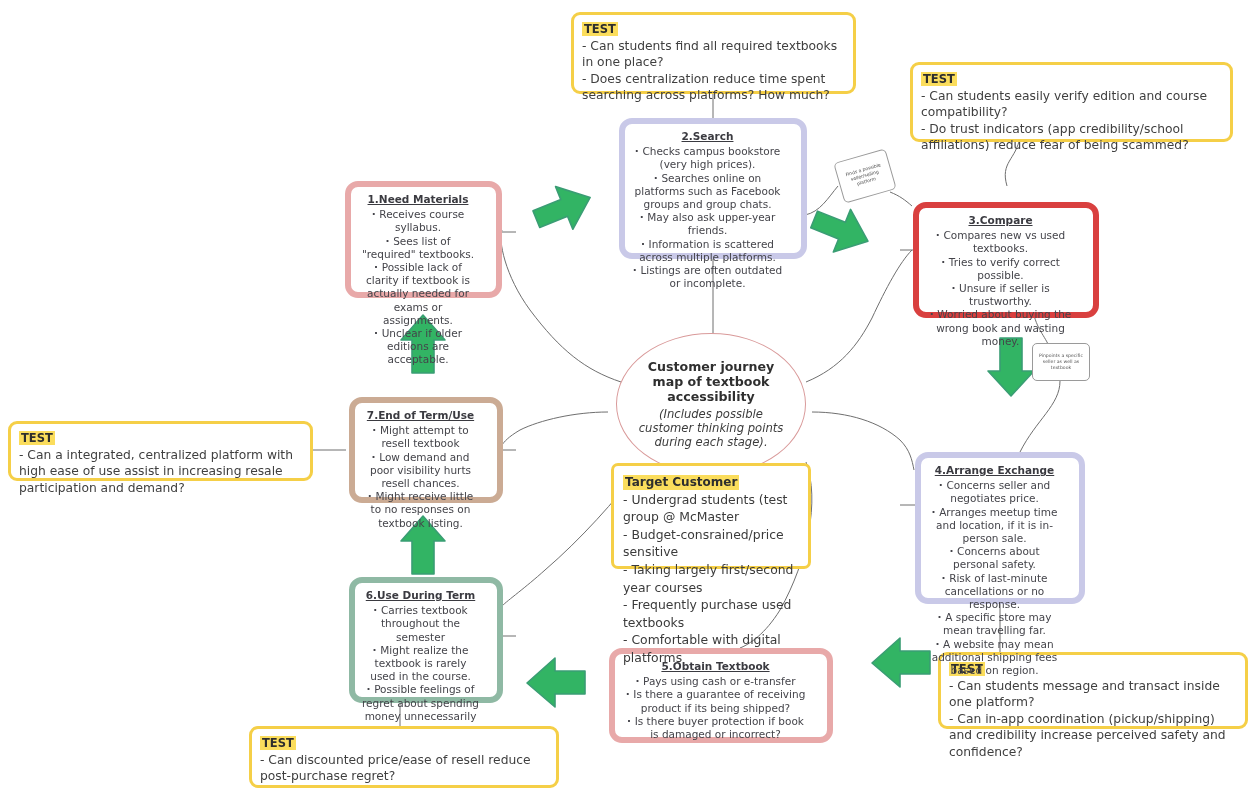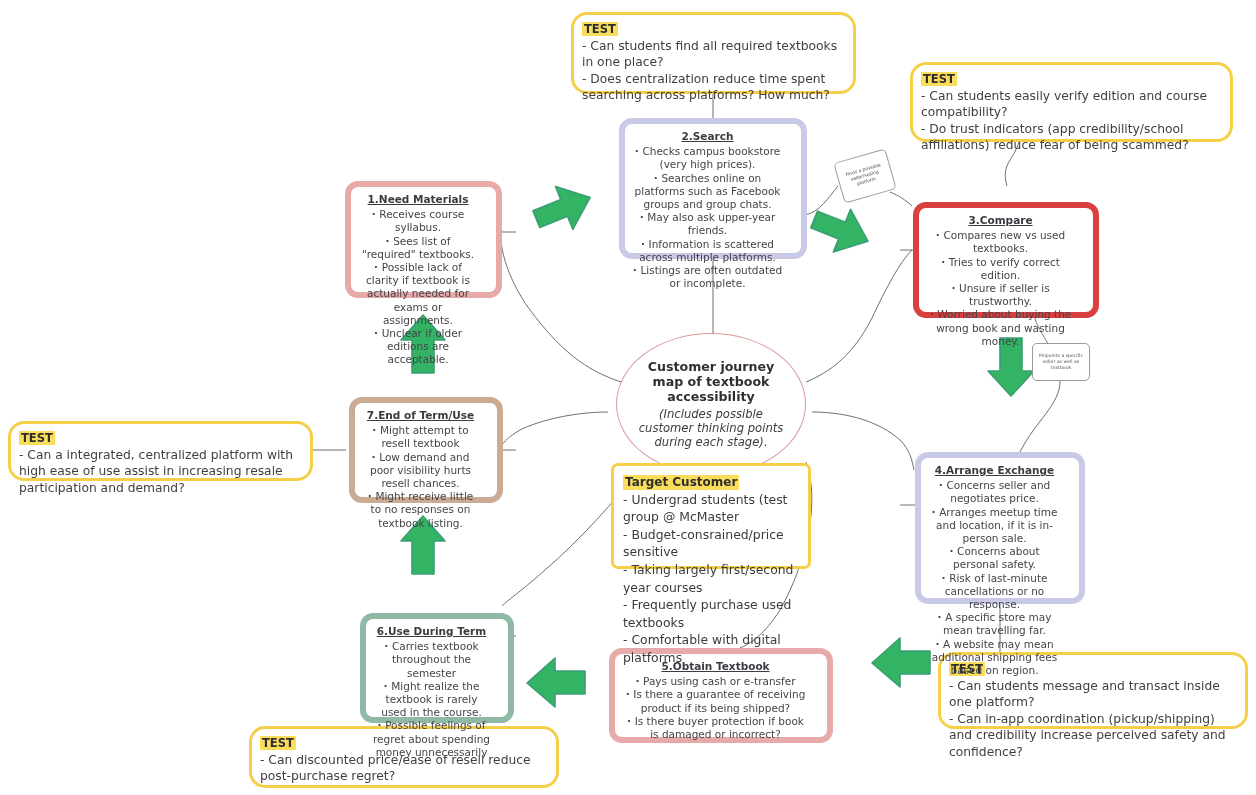--- a/index.html
+++ b/index.html
@@ -19,21 +19,21 @@
   .stage li{margin:0;padding:0;text-indent:0;}
   .stage li::before{content:"\00B7\00A0";font-weight:bold;}
 
   .stage.pink{border-color:#e8a9a9;}
   .stage.red{border-color:#d9403f;}
   .stage.blue{border-color:#c9c9e8;}
   .stage.green{border-color:#8fb9a4;}
   .stage.tan{border-color:#cbab94;}
 
   
-  .test{border:3px solid #f5cf47;border-radius:16px;background:#fff;
+  .test{border:3px solid #f5cf47;border-radius:9px;background:#fff;
         padding:6px 8px 8px 8px;font-size:12.3px;line-height:16.6px;color:#3f3f3f;}
   .test .tlabel{background:#fbdd5c;font-weight:bold;font-size:11.5px;
                 padding:0 2px;display:inline-block;line-height:14px;color:#2e2e2e;}
   .test .tline{display:block;}
 
   
   #center-circle{position:absolute;border:1px solid #d99a9a;border-radius:50%;
      background:#fff;display:flex;flex-direction:column;align-items:center;
      justify-content:center;text-align:center;padding:0 18px;box-sizing:border-box;}
   #center-circle .ct{font-weight:bold;font-size:12.6px;line-height:15px;color:#2f2f2f;}
@@ -178,21 +178,21 @@
       <li>May also ask upper-year friends.</li>
       <li>Information is scattered across multiple platforms.</li>
       <li>Listings are often outdated or incomplete.</li>
     </ul>
   </div>
 
   <div class="stage red node" id="stage-compare" style="left:913px;top:202px;width:186px;height:116px;">
     <span class="title">3.Compare</span>
     <ul>
       <li>Compares new vs used textbooks.</li>
-      <li>Tries to verify correct edition.</li>
+      <li>Tries to verify correct possible.</li>
       <li>Unsure if seller is trustworthy.</li>
       <li>Worried about buying the wrong book and wasting money.</li>
     </ul>
   </div>
 
   <div class="stage node blue" id="stage-arrange-exchange" style="left:915px;top:452px;width:170px;height:152px;">
     <span class="title">4.Arrange Exchange</span>
     <ul>
       <li>Concerns seller and negotiates price.</li>
       <li>Arranges meetup time and location, if it is in-person sale.</li>
@@ -205,21 +205,21 @@
 
   <div class="stage node pink" id="stage-obtain-textbook" style="left:609px;top:648px;width:224px;height:95px;">
     <span class="title">5.Obtain Textbook</span>
     <ul>
       <li>Pays using cash or e-transfer</li>
       <li>Is there a guarantee of receiving product if its being shipped?</li>
       <li>Is there buyer protection if book is damaged or incorrect?</li>
     </ul>
   </div>
 
-  <div class="stage node green" id="stage-use-during-term" style="left:360px;top:577px;width:154px;height:110px;margin-top:36px;">
+  <div class="stage node green" id="stage-use-during-term" style="left:349px;top:577px;width:154px;height:126px;">
     <span class="title">6.Use During Term</span>
     <ul>
       <li>Carries textbook throughout the semester</li>
       <li>Might realize the textbook is rarely used in the course.</li>
       <li>Possible feelings of regret about spending money unnecessarily</li>
     </ul>
   </div>
 
   <div class="stage node tan" id="stage-end-of-term" style="left:349px;top:397px;width:154px;height:106px;">
     <span class="title">7.End of Term/Use</span>

